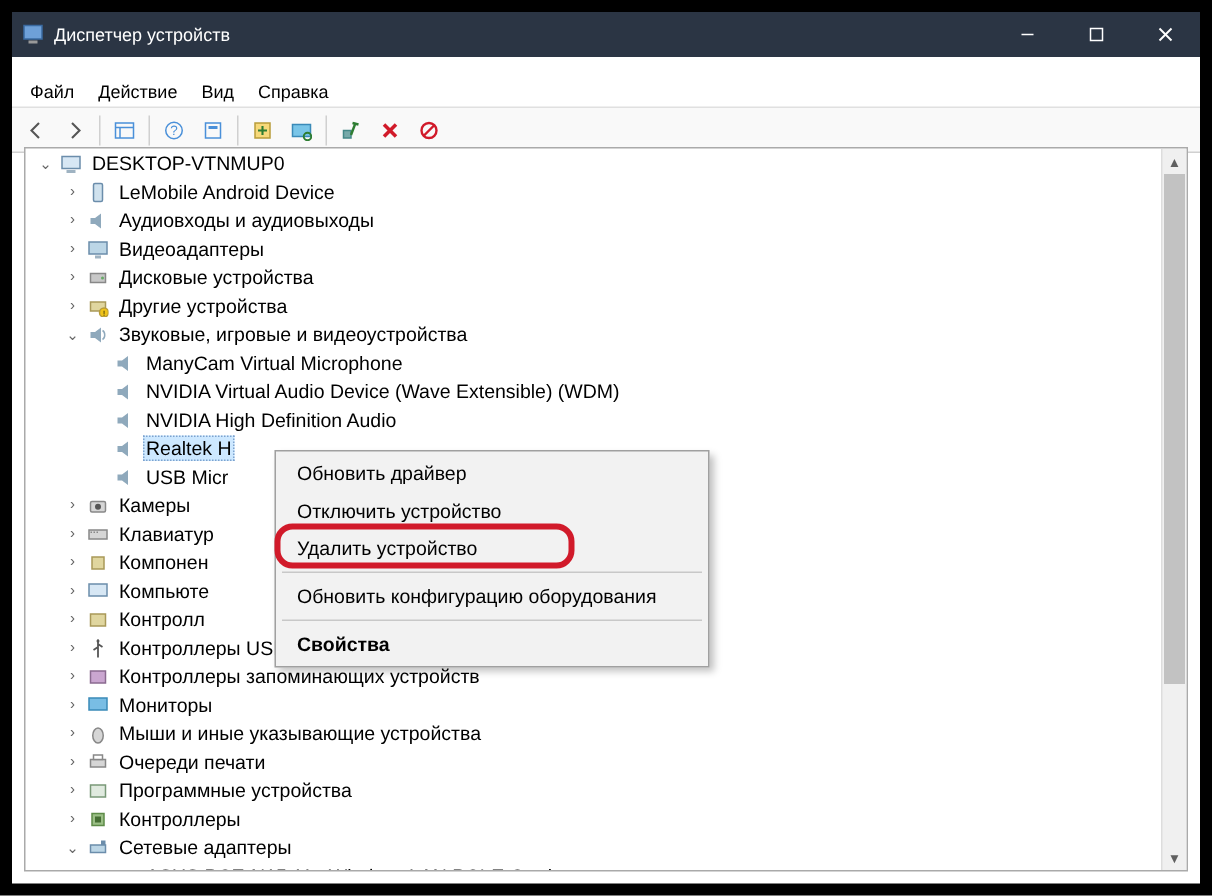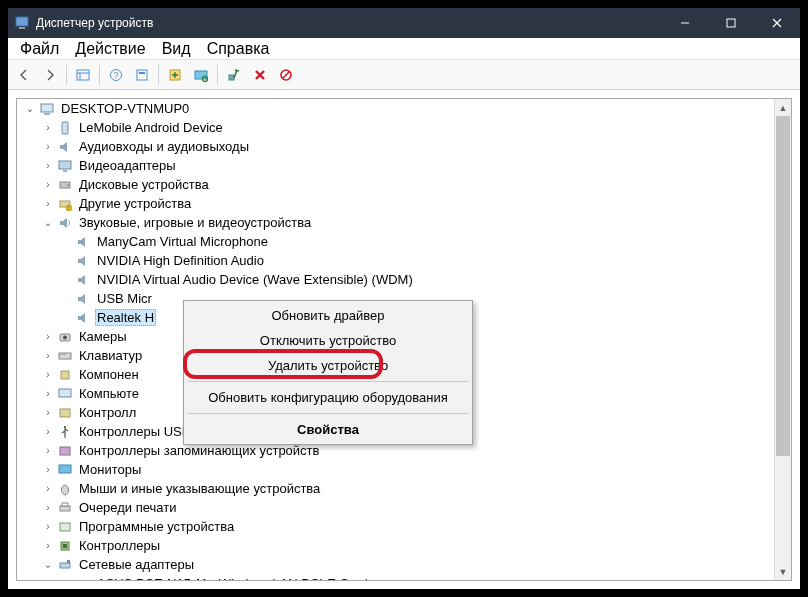--- a/index.html
+++ b/index.html
@@ -5,21 +5,21 @@
   * { box-sizing: border-box; font-family: "Segoe UI", Tahoma, sans-serif; }
   body { margin: 0; background: #fff; }
   .frame { width: 808px; height: 597px; border: 8px solid #000; border-radius: 0; position: relative; background: #fff; overflow: hidden; }
   
   .titlebar { height: 30px; background: #2b3544; display: flex; align-items: center; color: #fff; font-size: 12px; }
   .titlebar .ticon { width: 28px; display: flex; justify-content: center; align-items: center; }
   .titlebar .title { flex: 1; }
   .winbtn { width: 46px; height: 30px; display: flex; align-items: center; justify-content: center; color: #fff; }
   .winbtn svg { display: block; }
   
-  .menubar { height: 22px; display: flex; align-items: center; font-size: 16px; border-bottom: 1px solid #e0e0e0; padding-left: 4px; background: #fff; }
+  .menubar { height: 22px; display: flex; align-items: center; font-size: 12px; border-bottom: 1px solid #e0e0e0; padding-left: 4px; background: #fff; margin-top: 12px; }
   .menuitem { padding: 2px 8px; }
   
   .toolbar { height: 30px; display: flex; align-items: center; border-bottom: 1px solid #d0d0d0; padding: 0 4px; gap: 2px; background: #f9f9f9; }
   .tbtn { width: 24px; height: 24px; display: flex; align-items: center; justify-content: center; border: 1px solid transparent; }
   .tsep { width: 1px; height: 20px; background: #d0d0d0; margin: 0 2px; }
   
   .treewrap { position: absolute; top: 90px; bottom: 8px; left: 8px; right: 8px; border: 1px solid #aaa; overflow: hidden; background: #fff; }
   .tree { position: absolute; inset: 0; overflow-y: auto; font-size: 13px; color: #000; }
   .node { display: flex; align-items: center; height: 19px; white-space: nowrap; }
   .expander { width: 14px; height: 14px; display: flex; align-items: center; justify-content: center; color: #666; font-size: 10px; }
@@ -28,21 +28,21 @@
   .selected .label { background: #cde8ff; border: 1px dotted #7da2ce; padding: 0 1px; }
   .ind1 { padding-left: 6px; }
   .ind2 { padding-left: 24px; }
   .ind3 { padding-left: 42px; }
   
   .vscroll { position: absolute; top: 0; right: 0; bottom: 0; width: 17px; background: #f0f0f0; border-left: 1px solid #ddd; }
   .sarrow { height: 17px; display: flex; align-items: center; justify-content: center; color: #606060; font-size: 9px; }
   .sthumb { position: absolute; top: 17px; left: 1px; right: 1px; height: 340px; background: #c2c2c2; border-radius: 0; }
   
   .ctxmenu { position: absolute; left: 175px; top: 292px; width: 290px; background: #f2f2f2; border: 1px solid #a0a0a0; box-shadow: 3px 3px 5px rgba(0,0,0,0.25); font-size: 13px; padding: 2px 0; }
-  .ctxitem { padding: 5px 14px; text-align: center; }
+  .ctxitem { padding: 5px 14px; }
   .ctxsep { height: 1px; background: #c8c8c8; margin: 3px 4px; }
   .highlight-ring { position: absolute; border: 4px solid #d11a2a; border-radius: 12px; pointer-events: none; }
 </style>
 </head>
 <body>
 
 <div class="frame">
 
   <div class="titlebar">
     <div class="ticon">
@@ -232,48 +232,48 @@
           </span>
         <span class="label">ManyCam Virtual Microphone</span>
       </div>
       <div class="node ind3">
         <span class="expander"></span>
         <span class="nodeicon">
             <svg width="14" height="14">
               <path d="M2 5h3l4-3v10l-4-3H2z" fill="#8fa9bc"></path>
             </svg>
           </span>
+        <span class="label">NVIDIA Virtual Audio Device (Wave Extensible) (WDM)</span>
+      </div>
+      <div class="node ind3">
+        <span class="expander"></span>
+        <span class="nodeicon">
+            <svg width="14" height="14">
+              <path d="M2 5h3l4-3v10l-4-3H2z" fill="#8fa9bc"></path>
+            </svg>
+          </span>
         <span class="label">NVIDIA High Definition Audio</span>
       </div>
+      <div class="node ind3 selected">
+        <span class="expander"></span>
+        <span class="nodeicon">
+            <svg width="14" height="14">
+              <path d="M2 5h3l4-3v10l-4-3H2z" fill="#8fa9bc"></path>
+            </svg>
+          </span>
+        <span class="label">Realtek H</span>
+      </div>
       <div class="node ind3">
         <span class="expander"></span>
         <span class="nodeicon">
             <svg width="14" height="14">
               <path d="M2 5h3l4-3v10l-4-3H2z" fill="#8fa9bc"></path>
             </svg>
           </span>
-        <span class="label">NVIDIA Virtual Audio Device (Wave Extensible) (WDM)</span>
-      </div>
-      <div class="node ind3">
-        <span class="expander"></span>
-        <span class="nodeicon">
-            <svg width="14" height="14">
-              <path d="M2 5h3l4-3v10l-4-3H2z" fill="#8fa9bc"></path>
-            </svg>
-          </span>
         <span class="label">USB Micr</span>
-      </div>
-      <div class="node ind3 selected">
-        <span class="expander"></span>
-        <span class="nodeicon">
-            <svg width="14" height="14">
-              <path d="M2 5h3l4-3v10l-4-3H2z" fill="#8fa9bc"></path>
-            </svg>
-          </span>
-        <span class="label">Realtek H</span>
       </div>
 
       <div class="node ind2">
         <span class="expander">›</span>
         <span class="nodeicon">
             <svg width="14" height="14">
               <rect x="2" y="4" width="10" height="7" rx="1" fill="#d6d6d6" stroke="#888"></rect>
               <circle cx="7" cy="7.5" r="2" fill="#555"></circle>
             </svg>
           </span>

